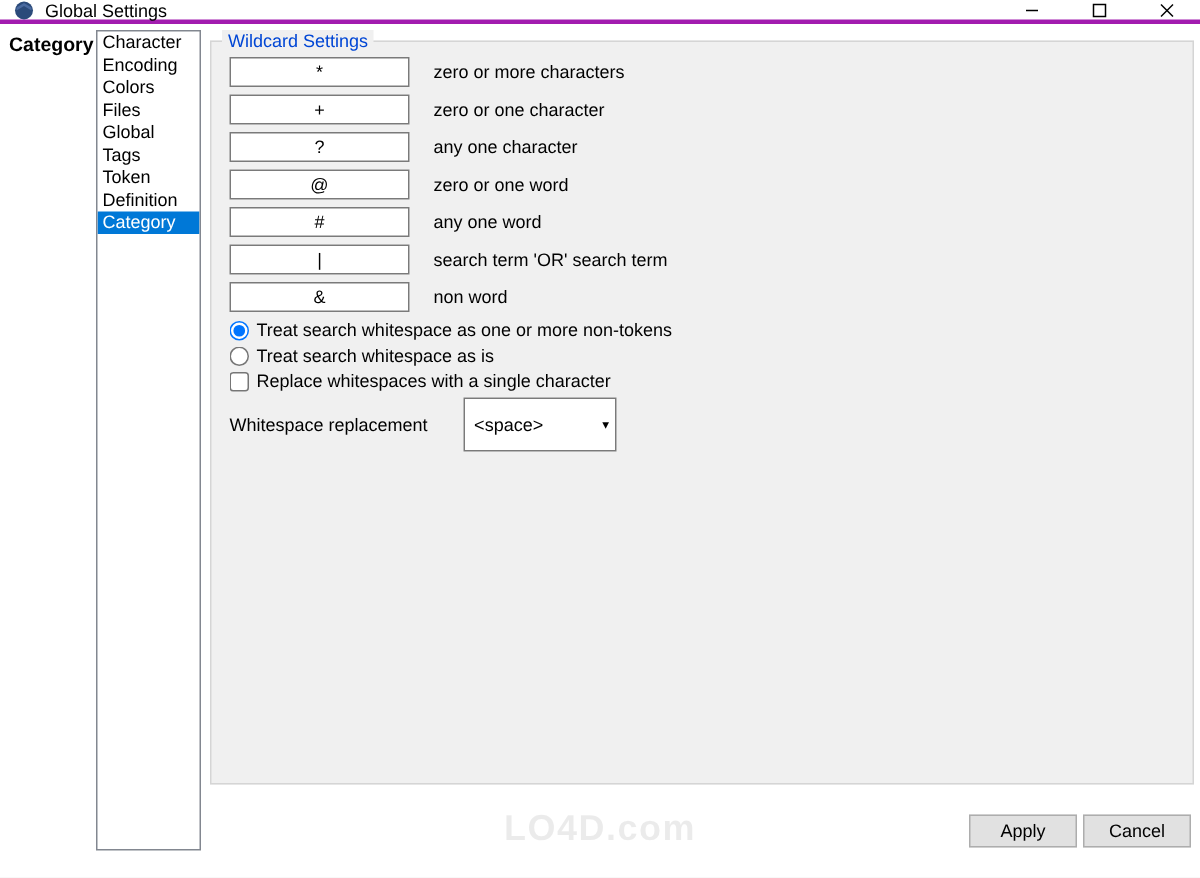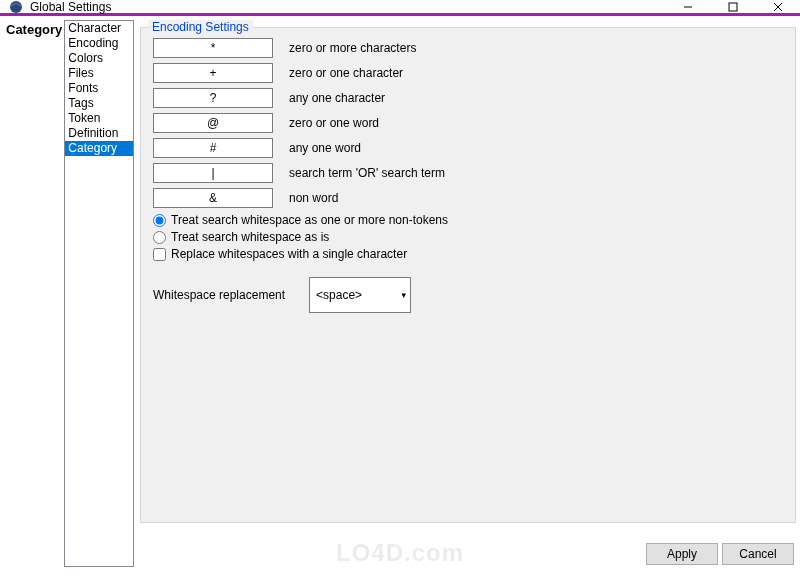--- a/index.html
+++ b/index.html
@@ -109,21 +109,21 @@
     .radio-row, .check-row, .replace-row {
       display: flex;
       align-items: center;
       margin-top: 3px;
       gap: 5px;
       font-size: 12px;
     }
     .radio-row input[type=radio], .check-row input[type=checkbox] {
       width: 13px; height: 13px; margin: 0;
     }
-    .replace-row { gap: 24px; margin-top: 16px; }
+    .replace-row { gap: 24px; margin-top: 4px; }
     .replace-select {
       border: 1px solid #7a7a7a;
       background: #fff;
       width: 102px; height: 36px;
       display: flex; align-items: center; justify-content: space-between;
       padding: 0 4px 0 6px;
       font-size: 12px;
     }
     .chev { font-size: 9px; }
 
@@ -186,30 +186,30 @@
   </div>
 </div>
 
 <div class="content">
   <div class="sidebar">
     <div class="sidebar-header">Category</div>
     <div class="category-list">
       <div class="category-item">Character Encoding</div>
       <div class="category-item">Colors</div>
       <div class="category-item">Files</div>
-      <div class="category-item">Fonts</div>
+      <div class="category-item">Global</div>
       <div class="category-item">Tags</div>
       <div class="category-item">Token Definition</div>
       <div class="category-item selected">Category</div>
     </div>
   </div>
 
   <div class="main">
     <div class="groupbox">
-      <div class="groupbox-title">Encoding Settings</div>
+      <div class="groupbox-title">Wildcard Settings</div>
 
       <div class="wc-row">
         <input class="wc-input" value="*" style="">
         <span class="wc-desc">zero or more characters</span>
       </div>
       <div class="wc-row">
         <input class="wc-input" value="+" style="">
         <span class="wc-desc">zero or one character</span>
       </div>
       <div class="wc-row">

